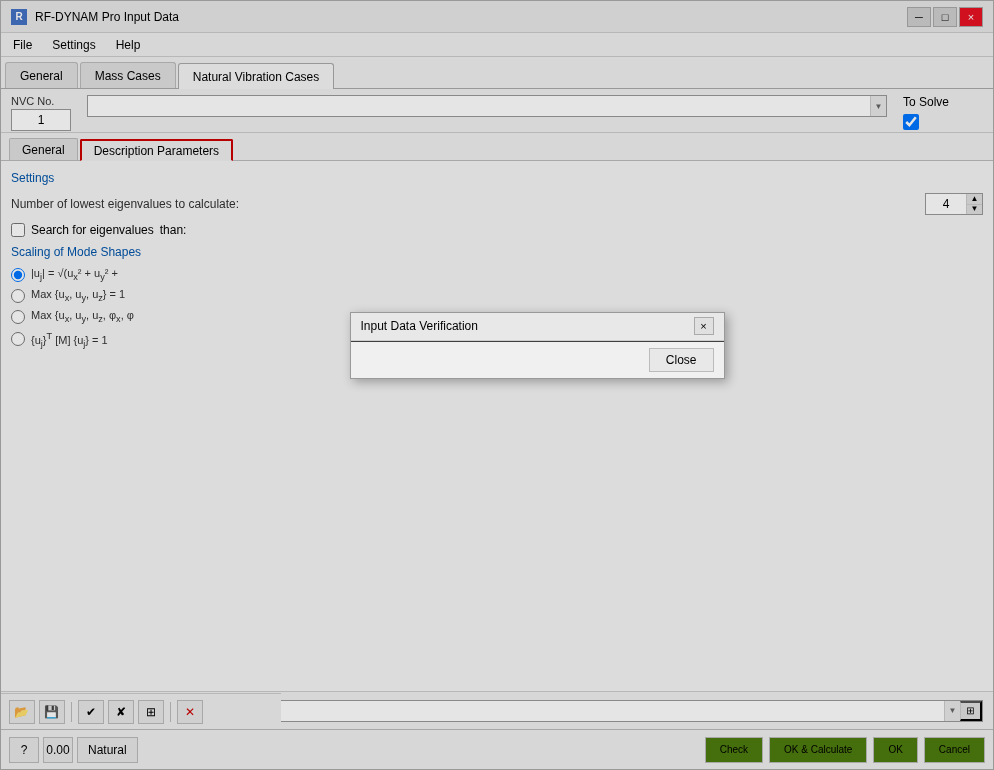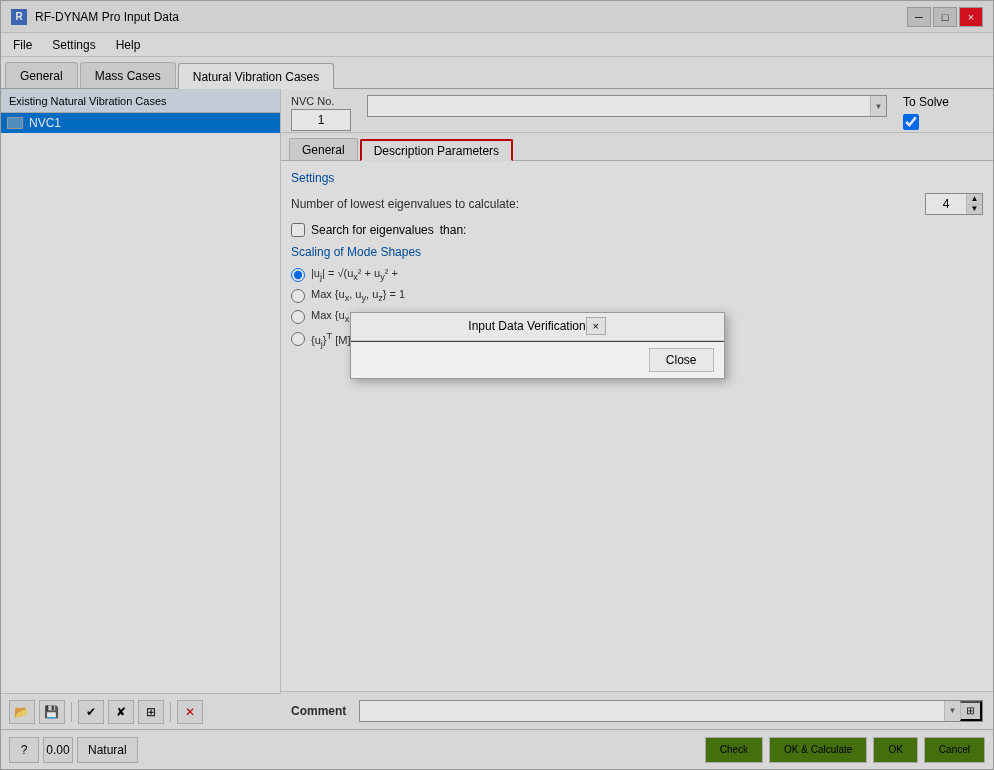--- a/index.html
+++ b/index.html
@@ -463,21 +463,21 @@
       border: 1px solid #999;
       box-shadow: 3px 3px 10px rgba(0,0,0,0.3);
       display: flex;
       flex-direction: column;
     }
     .modal-title-bar {
       background: #e8e8e8;
       padding: 2px 10px;
       display: flex;
       align-items: center;
-      justify-content: center;
+      justify-content: space-between;
       border-bottom: 1px solid #ccc;
       height: 28px;
     }
     .modal-title {
       font-size: 12px;
     }
     .modal-close-btn {
       width: 20px;
       height: 18px;
       background: #e0e0e0;
@@ -576,29 +576,20 @@
   </div>
 
   <div class="tabs-row">
     <div class="tab">General</div>
     <div class="tab">Mass Cases</div>
     <div class="tab active">Natural Vibration Cases</div>
   </div>
 
   <div class="main-content">
 
-    <div class="left-panel">
-      <div class="left-panel-header">Existing Natural Vibration Cases</div>
-      <div class="left-panel-list">
-        <div class="list-item selected">
-          <div class="list-item-icon"></div>
-          <span>NVC1</span>
-        </div>
-      </div>
-    </div>
 
     <div class="right-panel">
 
       <div class="nvc-header">
         <div class="nvc-field">
           <label>NVC No.</label>
           <input class="nvc-no-input" type="text" value="1" readonly="" style="">
         </div>
         <div class="nvc-desc-container">
           <div class="select-wrapper">

